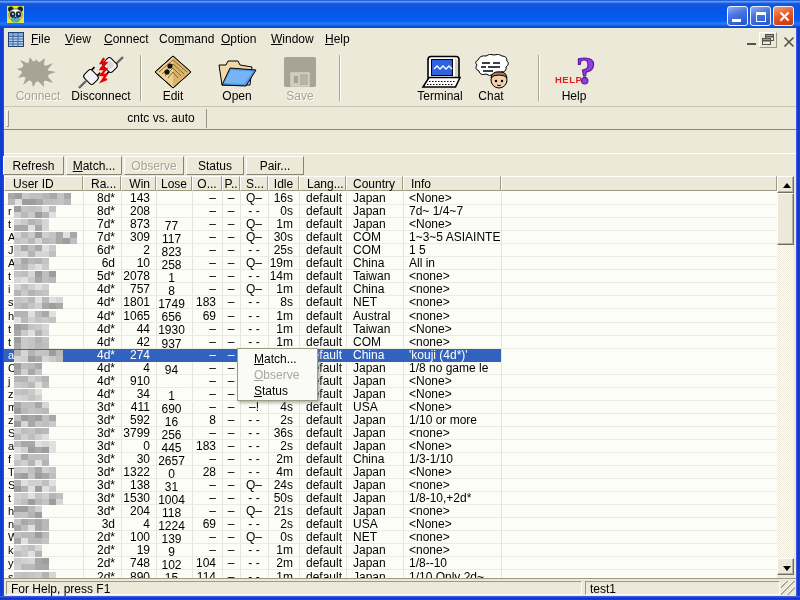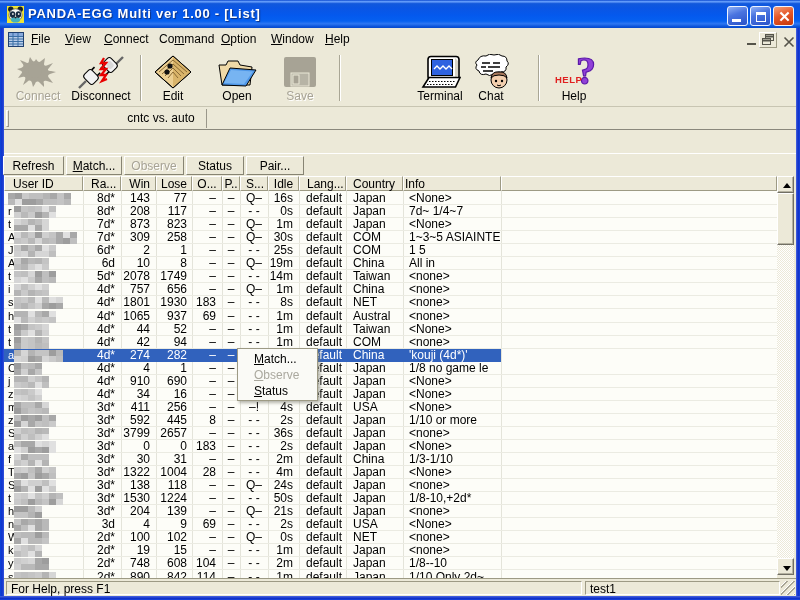--- a/index.html
+++ b/index.html
@@ -62,21 +62,21 @@
 .vline { position:absolute; top:0; bottom:0; width:1px; background:#e4e4da; }
 .row { position:absolute; left:0; width:773px; height:13.05px; border-bottom:1px solid #ebebe2; font-size:12px; line-height:12.5px; }
 .row.sel { background:#3162bd; color:#fff; border-bottom:1px solid #3162bd; width:497px; }
 .c { position:absolute; top:0; height:13px; white-space:pre; }
 .ltr { position:absolute; left:4px; top:0; font-size:11px; }
 .ltr.w { color:#fff; }
 .mz { position:absolute; top:1px; height:12px; display:flex; flex-wrap:wrap; overflow:hidden; }
 .mz i { width:7px; height:6px; display:block; }
 .ra   { left:80px;  width:31px; text-align:right; }
 .cw   { left:116px; width:30px; text-align:right; }
-.lose { left:152px; width:31px; text-align:right; }
+.lose { left:152px; width:31px; text-align:center;margin-top:28px; }
 .o    { left:182px; width:30px; text-align:right; }
 .p    { left:218px; width:18px; text-align:center; }
 .s    { left:236px; width:28px; text-align:center; }
 .idle { left:254px; width:35px; text-align:right; }
 .lang { left:302px; width:40px; }
 .ctry { left:349px; width:50px; }
 .info { left:405px; width:95px; }
 .botline { position:absolute; left:4px; top:578px; width:792px; height:1px; background:#9d9a84; }
 .botfill { position:absolute; left:4px; top:579px; width:792px; height:1px; background:#ece9d8; }
 
@@ -112,21 +112,20 @@
 <circle cx="3.8" cy="3.2" r="2.7" fill="#16202c"></circle>
           <circle cx="13.2" cy="3.2" r="2.7" fill="#16202c"></circle>
 <ellipse cx="8.5" cy="9" rx="6.6" ry="6.2" fill="#f8f8f4" stroke="#303030" stroke-width="0.6"></ellipse>
 <ellipse cx="8.5" cy="13.8" rx="4.6" ry="2.8" fill="#46b0bc"></ellipse>
 <ellipse cx="5.6" cy="8.6" rx="2.7" ry="3.3" fill="#182a40"></ellipse>
 <ellipse cx="11.4" cy="8.6" rx="2.7" ry="3.3" fill="#182a40"></ellipse>
 <circle cx="5.9" cy="8" r="0.9" fill="#e8e8e8"></circle>
           <circle cx="11.7" cy="8" r="0.9" fill="#e8e8e8"></circle>
 <ellipse cx="8.5" cy="11.6" rx="1.2" ry="0.8" fill="#202020"></ellipse>
 </svg></span>
-    <span class="ttext">PANDA-EGG Multi ver 1.00 - [List]</span>
     <div class="wbtn mn">
         <span class="g"></span>
       </div>
     <div class="wbtn mx">
         <span class="g"></span>
       </div>
     <div class="wbtn cl">
         <span class="g">✕</span>
       </div>
   </div>
@@ -296,21 +295,21 @@
 <div class="hcell" style="left:0px;width:79px;padding-left:8px;text-align:left;">User ID</div>
 <div class="hcell" style="left:79px;width:38px;padding-left:7px;text-align:left;">Ra...</div>
 <div class="hcell" style="left:117px;width:35px;padding-right:5px;text-align:right;">Win</div>
 <div class="hcell" style="left:152px;width:36px;text-align:center;">Lose</div>
 <div class="hcell" style="left:188px;width:30px;text-align:center;">O...</div>
 <div class="hcell" style="left:218px;width:18px;text-align:center;">P..</div>
 <div class="hcell" style="left:236px;width:28px;padding-left:5px;text-align:left;">S...</div>
 <div class="hcell" style="left:264px;width:31px;text-align:center;">Idle</div>
 <div class="hcell" style="left:295px;width:47px;padding-left:7px;text-align:left;">Lang...</div>
 <div class="hcell" style="left:342px;width:57px;padding-left:6px;text-align:left;">Country</div>
-<div class="hcell" style="left:399px;width:98px;padding-left:1px;text-align:left;">Info</div>
+<div class="hcell" style="left:399px;width:98px;padding-left:7px;text-align:left;">Info</div>
 <div class="hcell" style="left:497px;width:276px;padding-left:0px;text-align:left;"></div>
   </div>
 
   <div class="body">
 <div class="vline" style="left:79px"></div>
 <div class="vline" style="left:117px"></div>
 <div class="vline" style="left:152px"></div>
 <div class="vline" style="left:188px"></div>
 <div class="vline" style="left:218px"></div>
 <div class="vline" style="left:236px"></div>

